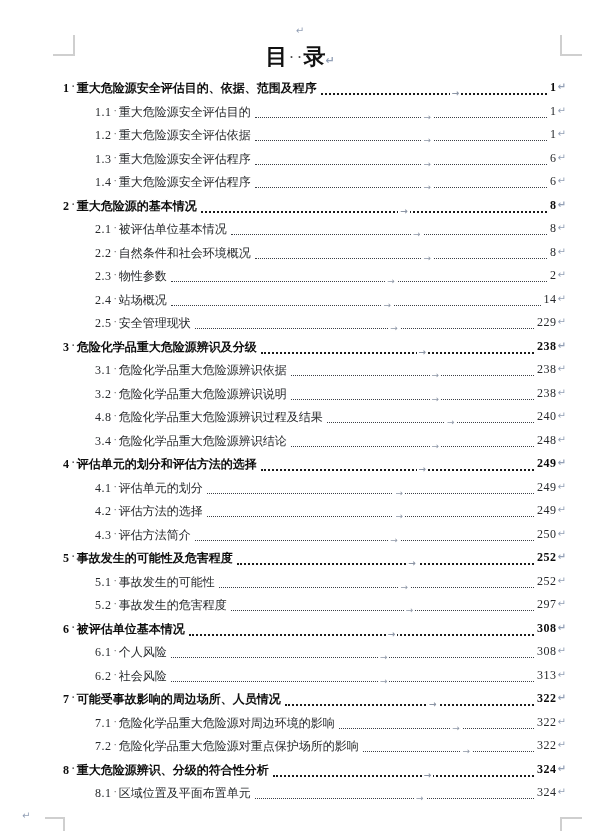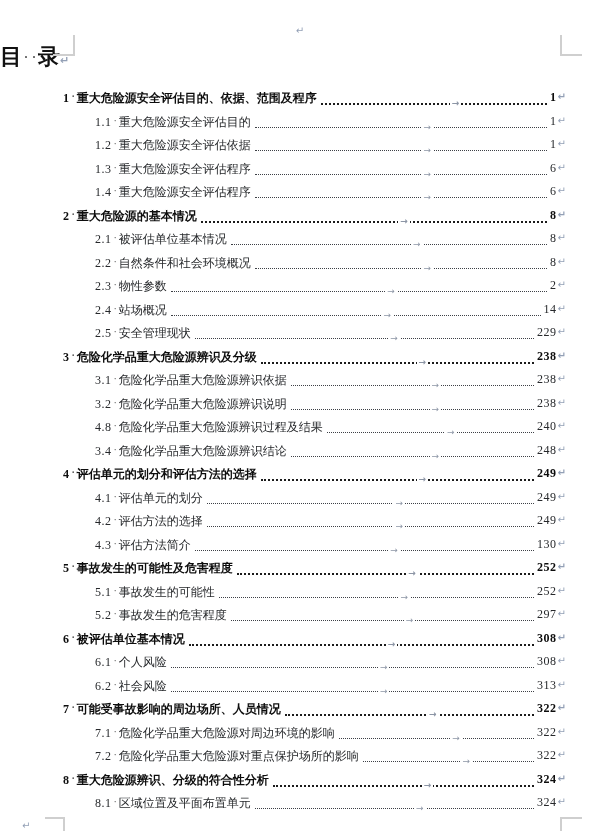--- a/index.html
+++ b/index.html
@@ -16,27 +16,27 @@
   .crop.tl{left:53px;top:35px;width:20px;height:19px;border-right:2px solid #cfcfcf;border-bottom:2px solid #cfcfcf;}
   .crop.tr{left:560px;top:35px;width:20px;height:19px;border-left:2px solid #cfcfcf;border-bottom:2px solid #cfcfcf;}
   .crop.bl{left:45px;top:817px;width:18px;height:12px;border-right:2px solid #cfcfcf;border-top:2px solid #cfcfcf;}
   .crop.br{left:560px;top:817px;width:20px;height:12px;border-left:2px solid #cfcfcf;border-top:2px solid #cfcfcf;}
   
   .pilcrow{color:#93a0b6;font-size:10px;font-family:"DejaVu Sans",sans-serif;line-height:1;}
   .top-mark{text-align:center;padding-top:20px;height:12px;}
   
   .doc-title{
     margin-top:8px;height:34px;line-height:34px;
-    font-size:22px;font-weight:bold;color:#111;
+    text-align:center;font-size:22px;font-weight:bold;color:#111;
     white-space:nowrap;
   }
   .title-space{font-size:12px;color:#4d4d4d;vertical-align:3px;padding:0 2px;font-weight:bold;}
   .doc-title .pilcrow{font-size:11px;}
   
-  .toc{margin-top:12px;padding:0 34px 0 63px;}
+  .toc{margin-top:2px;padding:0 34px 0 63px;}
   .toc-row{display:flex;height:23.5px;align-items:flex-start;white-space:nowrap;}
   .entry-text{line-height:22px;font-size:12px;}
   .entry-num{font-family:"Liberation Serif","DejaVu Serif",serif;letter-spacing:0.5px;}
   .space-mark{color:#4d4d4d;font-size:10px;vertical-align:2px;padding:0 2px;}
   .leader{flex:1 1 auto;position:relative;height:17px;margin:0 3px 0 4px;overflow:visible;}
   .tab-mark{
     position:absolute;left:57%;bottom:-5px;
     font-size:9px;color:#8c95a5;background:#ffffff;
     padding:0 2px;line-height:1;font-family:"DejaVu Sans",sans-serif;
   }
@@ -215,21 +215,21 @@
         <span class="tab-mark">→</span>
       </span>
     <span class="page-num">249</span>
     <span class="pilcrow">↵</span>
   </div>
     <div class="toc-row level2">
     <span class="entry-text"><span class="entry-num">4.3</span><span class="space-mark">·</span><span>评估方法简介</span></span>
     <span class="leader">
         <span class="tab-mark">→</span>
       </span>
-    <span class="page-num">130</span>
+    <span class="page-num">250</span>
     <span class="pilcrow">↵</span>
   </div>
     <div class="toc-row level1">
     <span class="entry-text"><span class="entry-num">5</span><span class="space-mark">·</span><span>事故发生的可能性及危害程度</span></span>
     <span class="leader">
         <span class="tab-mark">→</span>
       </span>
     <span class="page-num">252</span>
     <span class="pilcrow">↵</span>
   </div>

